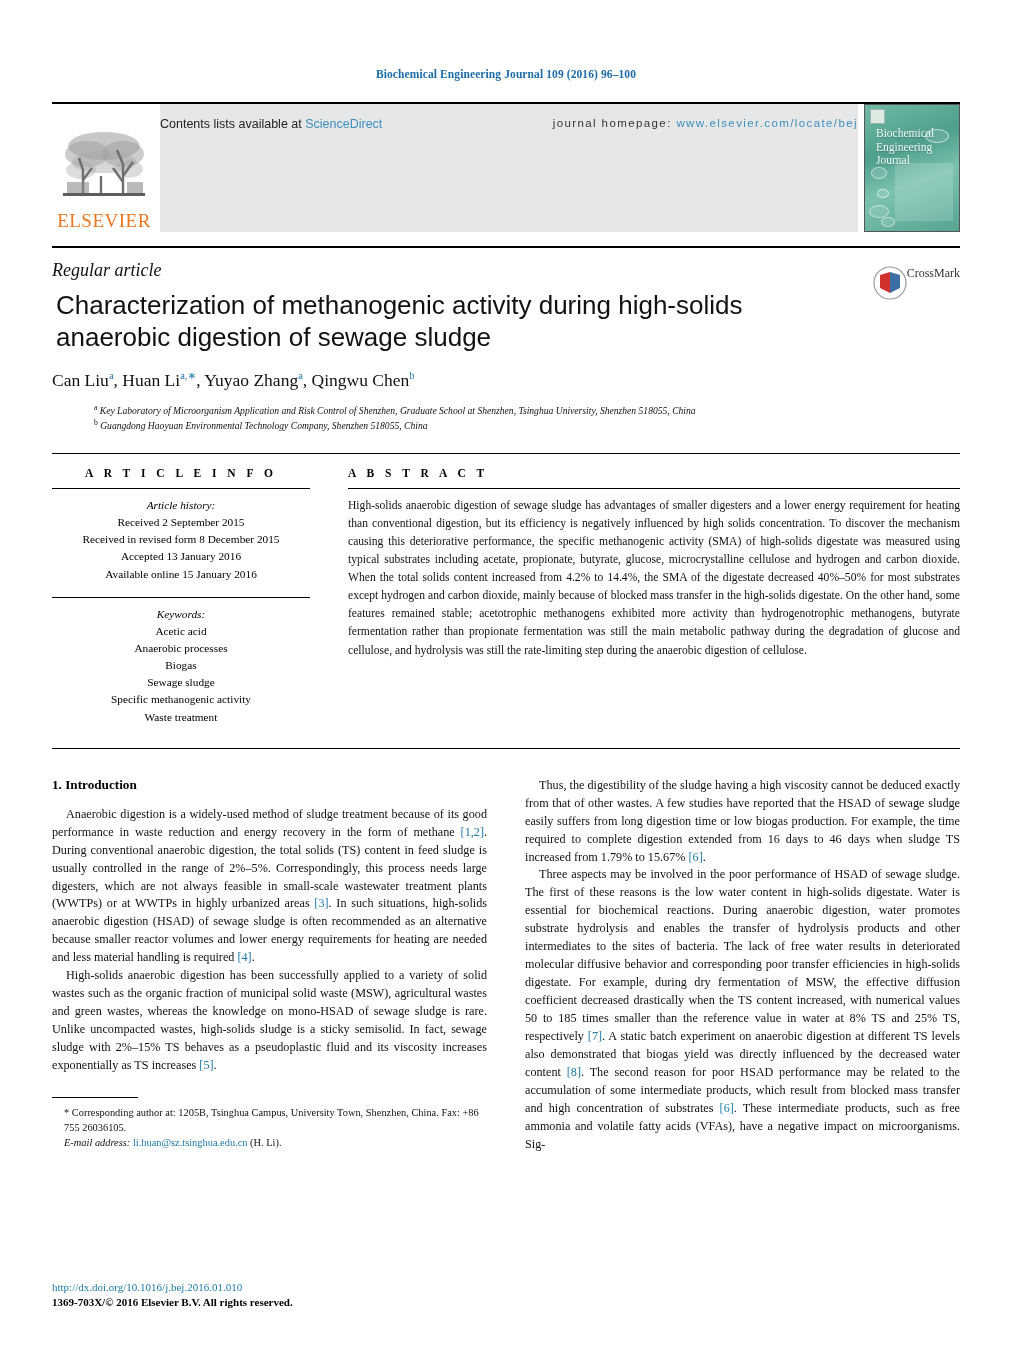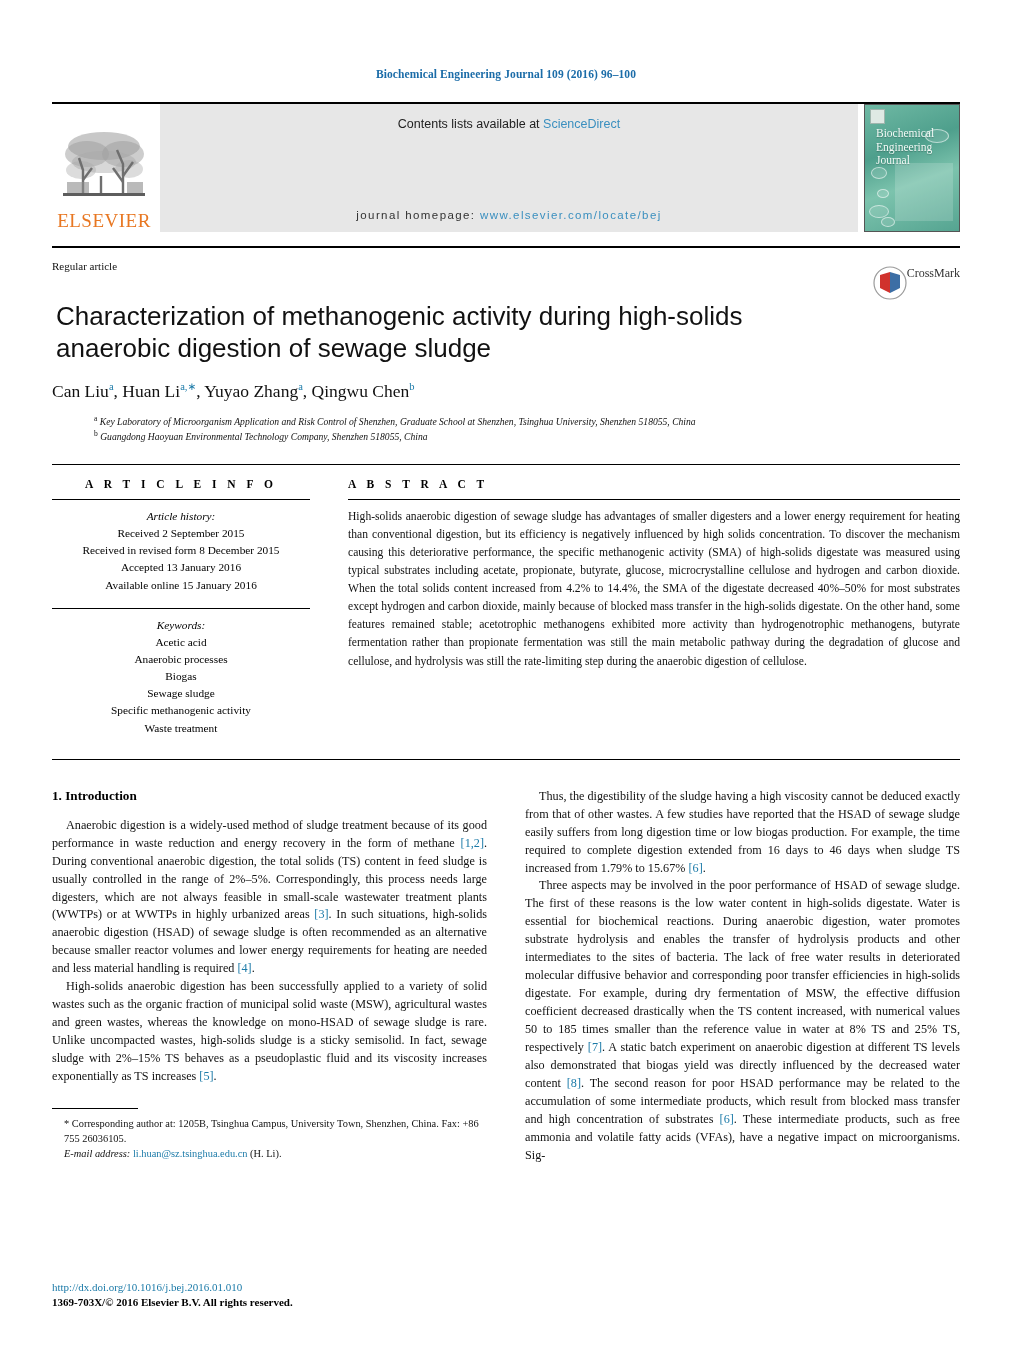--- a/index.html
+++ b/index.html
@@ -56,22 +56,22 @@
     font-family: "Liberation Serif", serif;
     font-size: 19px;
     letter-spacing: 0.5px;
     line-height: 1;
     margin-top: 1px;
   }
   .journal-band {
     flex: 1 1 auto;
     background: #e7e7e7;
     display: flex;
-    flex-direction: column;
-    align-items: center;
+    flex-direction: row;
+    align-items: flex-start;
     justify-content: space-between;
     padding: 13px 0 11px 0;
     margin-left: 4px;
     margin-right: 6px;
   }
   .contents-line {
     font-family: "Liberation Sans", sans-serif;
     font-size: 12.5px;
     color: #222;
   }
@@ -126,23 +126,24 @@
   }
 
   
   .title-rule {
     border-top: 2px solid #000;
     margin-top: 14px;
   }
   .title-block { position: relative; padding-top: 12px; }
   .kicker {
     font-family: "Liberation Serif", serif;
-    font-size: 11px;
-    color: #111;
-    margin-bottom: 28px;
+    font-size: 18px;
+    color: #111;
+    margin-bottom: 8px;
+    font-style: italic;
   }
   .art-title {
     font-family: Liberation Sans, sans-serif;
     font-size: 26px;
     line-height: 1.24;
     color: #111;
     max-width: 790px;
     margin: 0 0 16px 4px;
     font-weight: normal;
   }

